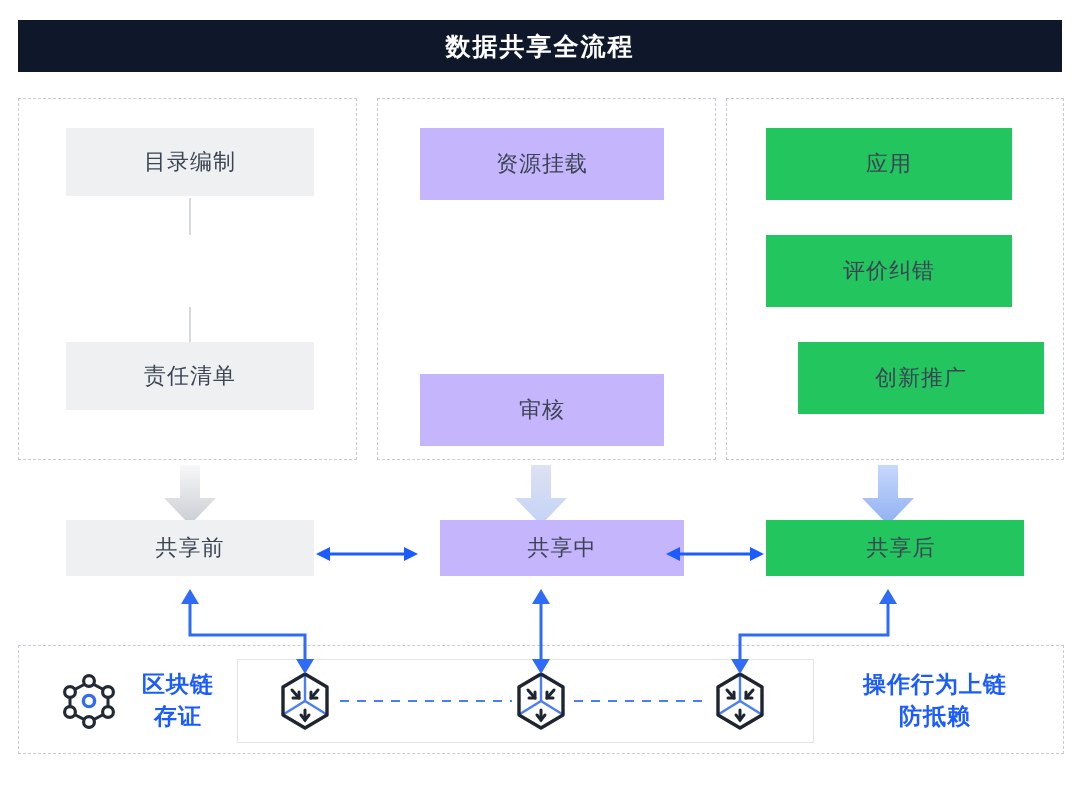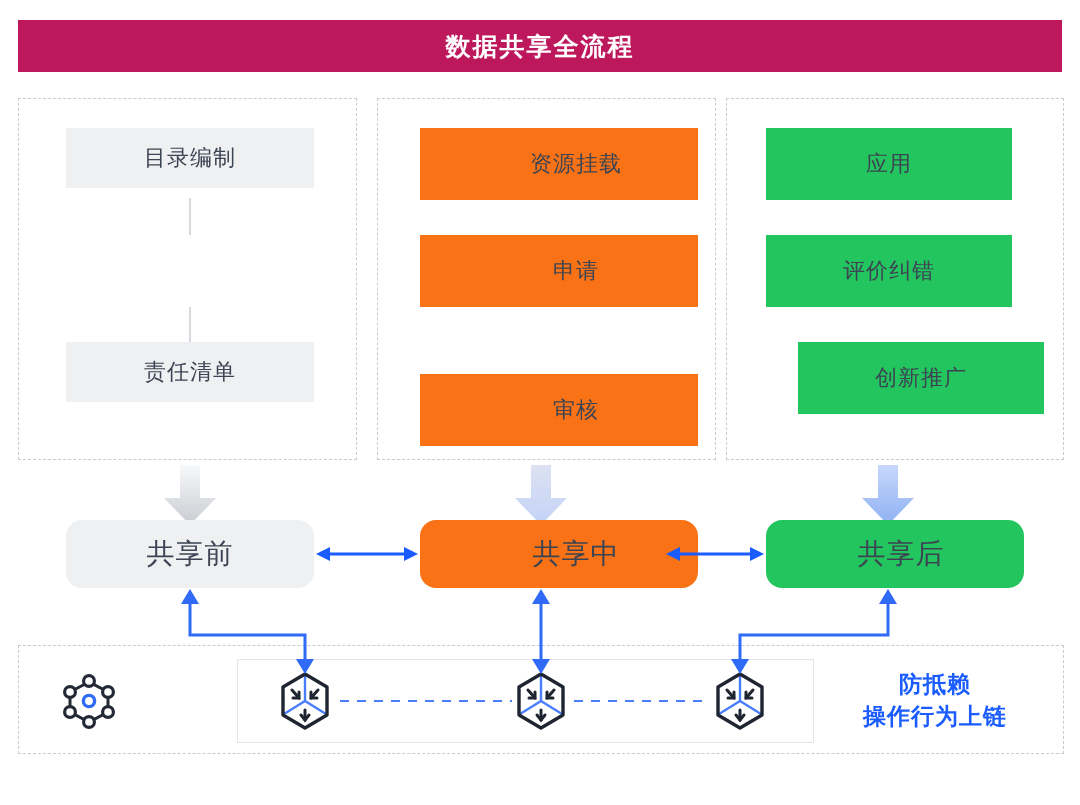--- a/index.html
+++ b/index.html
@@ -8,21 +8,21 @@
     background:#ffffff;
     font-family:"Liberation Sans","DejaVu Sans",sans-serif;
     color:#3a4252;
     overflow:hidden;
   }
   #stage{position:relative;width:1080px;height:805px;}
 
   
   .title-bar{
     position:absolute;left:18px;top:20px;width:1044px;height:52px;
-    background:#be185d;color:#ffffff;
+    background:#0f172a;color:#ffffff;
     display:flex;align-items:center;justify-content:center;
     font-size:25px;font-weight:700;letter-spacing:2px;font-family:Liberation Mono, monospace;
   }
 
   
   .group-box{
     position:absolute;top:98px;height:360px;
     border:1.5px dashed #c6cbd4;
     background:transparent;
   }
@@ -32,24 +32,24 @@
 
   
   .stage-box{
     position:absolute;
     display:flex;align-items:center;justify-content:center;
     font-size:22px;letter-spacing:1px;
     color:#3c4453;
     white-space:nowrap;
   }
   .tone-gray{background:#eef0f2;}
-  .tone-light{background:#f97316;padding-left:34px;}
+  .tone-light{background:#c4b5fd;}
   .tone-mid{background:#22c55e;}
 
-  .col1-box{left:66px;width:248px;height:60px;}
+  .col1-box{left:66px;width:248px;height:68px;}
   .col1-b1{top:128px;}
   .col1-b2{top:235px;}
   .col1-b3{top:342px;}
 
   .col2-box{left:420px;width:244px;height:72px;}
   .col2-b1{top:128px;}
   .col2-b2{top:235px;}
   .col2-b3{top:342px;margin-top:32px;}
 
   .col3-box{left:766px;width:246px;height:72px;}
@@ -65,28 +65,27 @@
   .col1-link-b{top:307px;height:35px;}
 
   
   .big-arrow{position:absolute;width:56px;height:62px;}
   .ba-1{left:162px;top:465px;}
   .ba-2{left:513px;top:465px;}
   .ba-3{left:860px;top:465px;}
 
   
   .mid-box{
-    position:absolute;top:520px;height:68px;
+    position:absolute;top:520px;height:56px;
     display:flex;align-items:center;justify-content:center;
-    font-size:28px;letter-spacing:1px;color:#3c4453;
+    font-size:22px;letter-spacing:1px;color:#3c4453;
     white-space:nowrap;
-    border-radius:16px;
   }
   .mid-1{left:66px;width:248px;}
-  .mid-2{left:420px;width:244px;}
+  .mid-2{left:440px;width:244px;}
   .mid-3{left:766px;width:246px;padding-left:12px;}
 
   
   .h-arrow{position:absolute;top:541px;height:26px;}
   .ha-1{left:314px;width:106px;}
   .ha-2{left:664px;width:102px;}
 
   
   .chain-box{
     position:absolute;left:18px;top:645px;width:1044px;height:107px;
@@ -130,21 +129,20 @@
   <div class="title-bar">数据共享全流程</div>
 
   <div class="group-box group-1"></div>
   <div class="stage-box tone-gray col1-box col1-b1">目录编制</div>
   <div class="col1-link col1-link-a"></div>
   <div class="col1-link col1-link-b"></div>
   <div class="stage-box tone-gray col1-box col1-b3">责任清单</div>
 
   <div class="group-box group-2"></div>
   <div class="stage-box tone-light col2-box col2-b1">资源挂载</div>
-  <div class="stage-box tone-light col2-box col2-b2">申请</div>
   <div class="stage-box tone-light col2-box col2-b3">审核</div>
 
   <div class="group-box group-3"></div>
   <div class="stage-box tone-mid col3-box col3-b1">应用</div>
   <div class="stage-box tone-mid col3-box col3-b2">评价纠错</div>
   <div class="stage-box tone-mid col3-box col3-b3">创新推广</div>
 
   <svg class="big-arrow ba-1" viewBox="0 0 56 62">
     <defs>
         <linearGradient id="g1" x1="0" y1="0" x2="0" y2="1">
@@ -199,24 +197,28 @@
       <circle cx="31" cy="9" r="5.4"></circle>
       <circle cx="12" cy="20" r="5.4"></circle>
       <circle cx="12" cy="40" r="5.4"></circle>
       <circle cx="31" cy="50" r="5.4"></circle>
       <circle cx="50" cy="40" r="5.4"></circle>
       <circle cx="50" cy="20" r="5.4"></circle>
     </g>
     <circle cx="31" cy="29" r="5.6" fill="none" stroke="#2f6bf6" stroke-width="3.4"></circle>
   </svg>
 
+  <div class="chain-label-left">
+    <div>区块链</div>
+    <div>存证</div>
+  </div>
 
   <div class="chain-label-right">
+    <div>操作行为上链</div>
     <div>防抵赖</div>
-    <div>操作行为上链</div>
   </div>
 
   <svg class="hex hex-1" viewBox="0 0 62 62">
     <g stroke="#4a7dfb" stroke-width="2.4" fill="none">
       <path d="M31 31 L31 6"></path>
         <path d="M31 31 L10 44"></path>
         <path d="M31 31 L52 44"></path>
     </g>
     <path d="M31 4 L53 17 L53 45 L31 58 L9 45 L9 17 Z" fill="none" stroke="#1e2430" stroke-width="3.4" stroke-linejoin="round"></path>
     <g stroke="#1e2430" stroke-width="3" fill="none" stroke-linecap="round">

